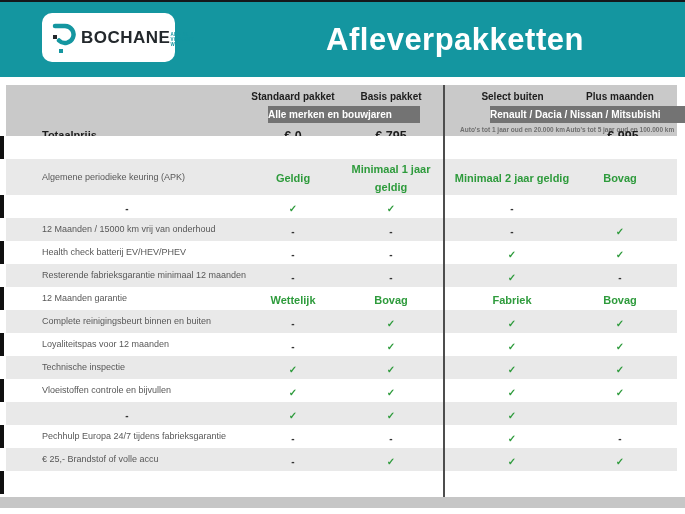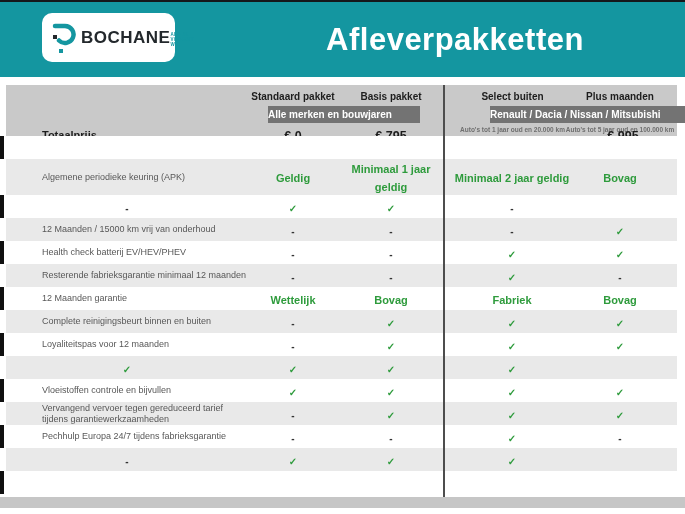--- a/index.html
+++ b/index.html
@@ -179,51 +179,52 @@
       </div>
       <div class="row white">
         <div class="feature-label">Loyaliteitspas voor 12 maanden</div>
         <div class="cell"><span class="dash">-</span></div>
         <div class="cell"><span class="check">✓</span></div>
         <div class="cell"><span class="check">✓</span></div>
         <div class="cell"><span class="check">✓</span></div>
         <div></div>
       </div>
       <div class="row gray">
+        <div class="feature-label">Technische inspectie</div>
         <div class="cell"><span class="check">✓</span></div>
         <div class="cell"><span class="check">✓</span></div>
         <div class="cell"><span class="check">✓</span></div>
         <div class="cell"><span class="check">✓</span></div>
         <div></div>
       </div>
       <div class="row white">
         <div class="feature-label">Vloeistoffen controle en bijvullen</div>
         <div class="cell"><span class="check">✓</span></div>
         <div class="cell"><span class="check">✓</span></div>
         <div class="cell"><span class="check">✓</span></div>
         <div class="cell"><span class="check">✓</span></div>
         <div></div>
       </div>
       <div class="row gray">
-        <div class="feature-label">Vervangend vervoer tegen gereduceerd tarief<br>tijdens garantiewerkzaamheden</div>
         <div class="cell"><span class="dash">-</span></div>
         <div class="cell"><span class="check">✓</span></div>
         <div class="cell"><span class="check">✓</span></div>
         <div class="cell"><span class="check">✓</span></div>
         <div></div>
       </div>
       <div class="row white">
         <div class="feature-label">Pechhulp Europa 24/7 tijdens fabrieksgarantie</div>
         <div class="cell"><span class="dash">-</span></div>
         <div class="cell"><span class="dash">-</span></div>
         <div class="cell"><span class="check">✓</span></div>
         <div class="cell"><span class="dash">-</span></div>
         <div></div>
       </div>
       <div class="row gray">
+        <div class="feature-label">€ 25,- Brandstof of  volle accu</div>
         <div class="cell"><span class="dash">-</span></div>
         <div class="cell"><span class="check">✓</span></div>
         <div class="cell"><span class="check">✓</span></div>
         <div class="cell"><span class="check">✓</span></div>
         <div></div>
       </div>
       <div class="row white spacer-bottom"></div>
     </div>
 
   <div class="col-divider"></div>

